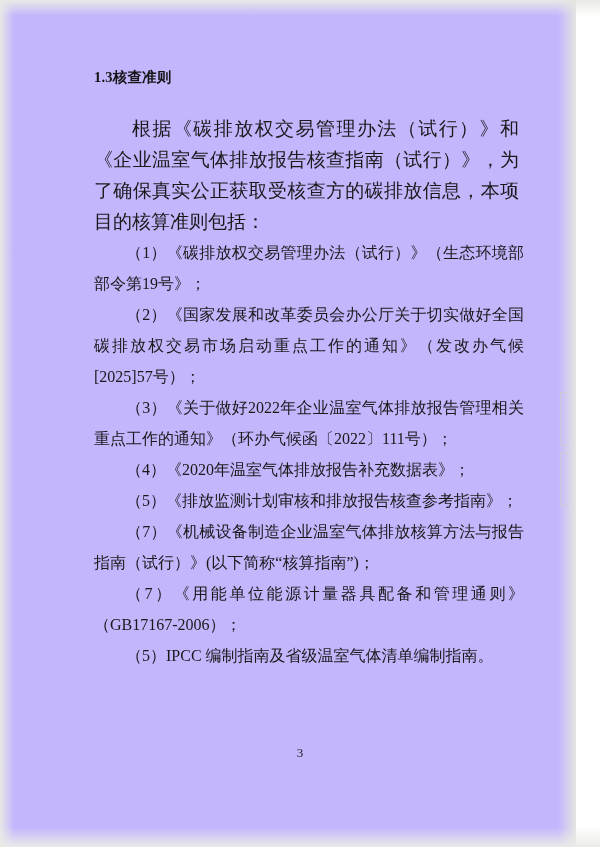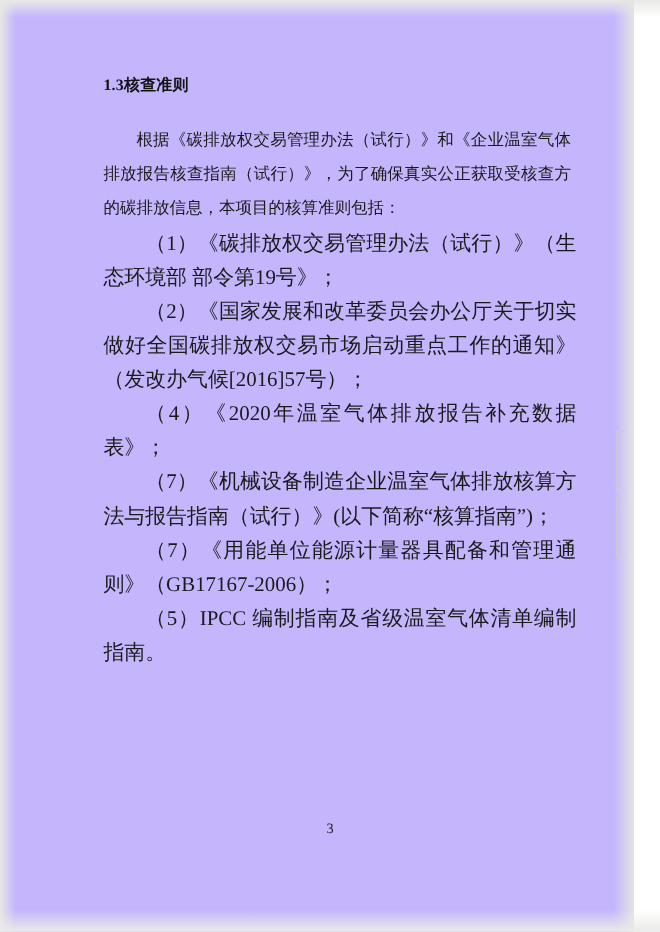--- a/index.html
+++ b/index.html
@@ -59,32 +59,32 @@
     width: 430px;
   }
   .section-heading {
     font-weight: bold;
     font-size: 14.5px;
     letter-spacing: 0.2px;
     margin: 0 0 26px 0;
     color: #141414;
   }
   .para {
-    font-size: 15px;
+    font-size: 19px;
     line-height: 31px;
     margin: 0 5px 0 0;
     text-align: justify;
     text-justify: inter-ideograph;
     color: #1a1a1a;
   }
   .para.indent {
     text-indent: 2em;
   }
   .list-item {
-    font-size: 19px;
+    font-size: 16px;
     line-height: 31px;
     text-indent: 2em;
     text-align: justify;
     text-justify: inter-ideograph;
     color: #1a1a1a;
     margin: 0;
   }
   .page-number {
     position: absolute;
     left: 0;
@@ -122,22 +122,24 @@
   <div class="edge-mark m1"></div>
   <div class="edge-mark m2"></div>
 
   <div class="content">
 
     <h2 class="section-heading">1.3核查准则</h2>
 
     <p class="para indent">根据《碳排放权交易管理办法（试行）》和《企业温室气体排放报告核查指南（试行）》，为了确保真实公正获取受核查方的碳排放信息，本项目的核算准则包括：</p>
 
     <p class="list-item">（1）《碳排放权交易管理办法（试行）》（生态环境部 部令第19号》；</p>
-    <p class="list-item">（2）《国家发展和改革委员会办公厅关于切实做好全国碳排放权交易市场启动重点工作的通知》（发改办气候[2016]57号）；</p>
+    <p class="list-item">（2）《国家发展和改革委员会办公厅关于切实做好全国碳排放权交易市场启动重点工作的通知》（发改办气候[2025]57号）；</p>
+    <p class="list-item">（3）《关于做好2022年企业温室气体排放报告管理相关重点工作的通知》（环办气候函〔2022〕111号）；</p>
     <p class="list-item">（4）《2020年温室气体排放报告补充数据表》；</p>
+    <p class="list-item">（5）《排放监测计划审核和排放报告核查参考指南》；</p>
     <p class="list-item">（7）《机械设备制造企业温室气体排放核算方法与报告指南（试行）》(以下简称“核算指南”)；</p>
     <p class="list-item">（7）《用能单位能源计量器具配备和管理通则》（GB17167-2006）；</p>
     <p class="list-item">（5）IPCC 编制指南及省级温室气体清单编制指南。</p>
 
   </div>
 
   <div class="page-number">3</div>
 
 </div>
 

